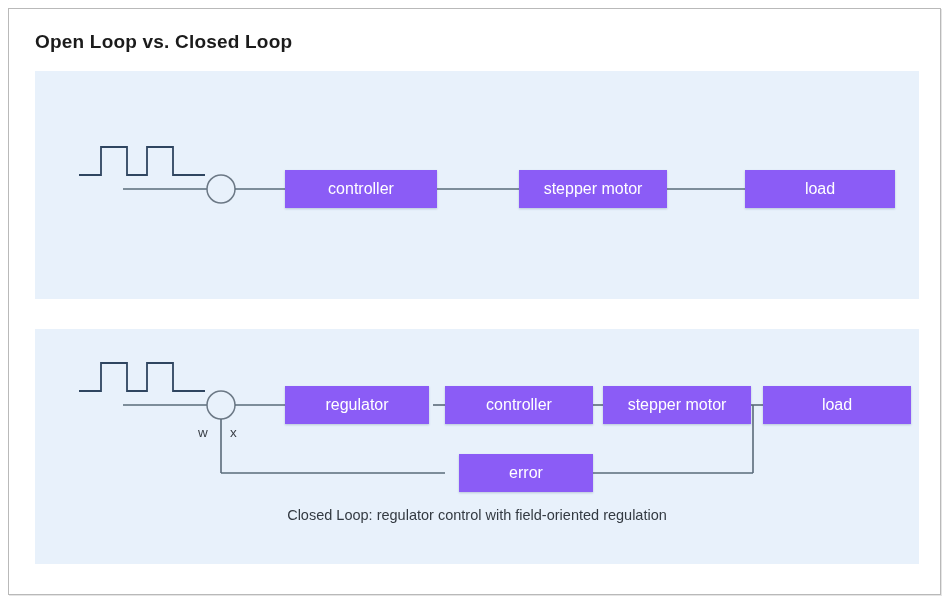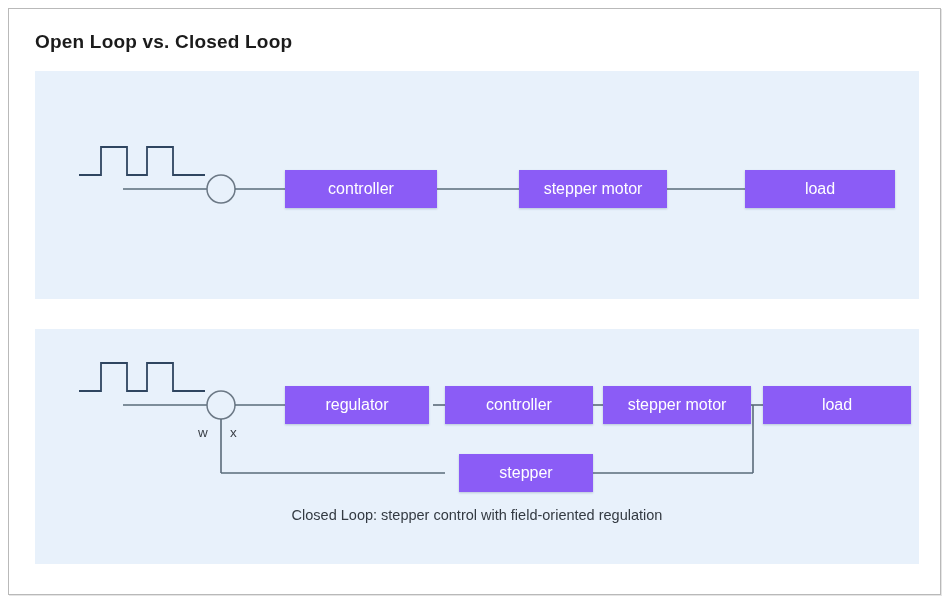--- a/index.html
+++ b/index.html
@@ -122,18 +122,18 @@
     <div class="axlabel" style="left:195px;top:96px;">x</div>
 
     <div class="block" style="left:250px;top:57px;width:144px;height:38px;">regulator</div>
 
     <div class="block" style="left:410px;top:57px;width:148px;height:38px;">controller</div>
 
     <div class="block" style="left:568px;top:57px;width:148px;height:38px;">stepper motor</div>
 
     <div class="block" style="left:728px;top:57px;width:148px;height:38px;">load</div>
 
-    <div class="block" style="left:424px;top:125px;width:134px;height:38px;">stepper</div>
+    <div class="block" style="left:424px;top:125px;width:134px;height:38px;">error</div>
 
-    <div class="caption" style="left:0px;top:178px;width:884px;">Closed Loop: stepper control with field-oriented regulation</div>
+    <div class="caption" style="left:0px;top:178px;width:884px;">Closed Loop: regulator control with field-oriented regulation</div>
   </div>
 
 </div>
 
 </body></html>

